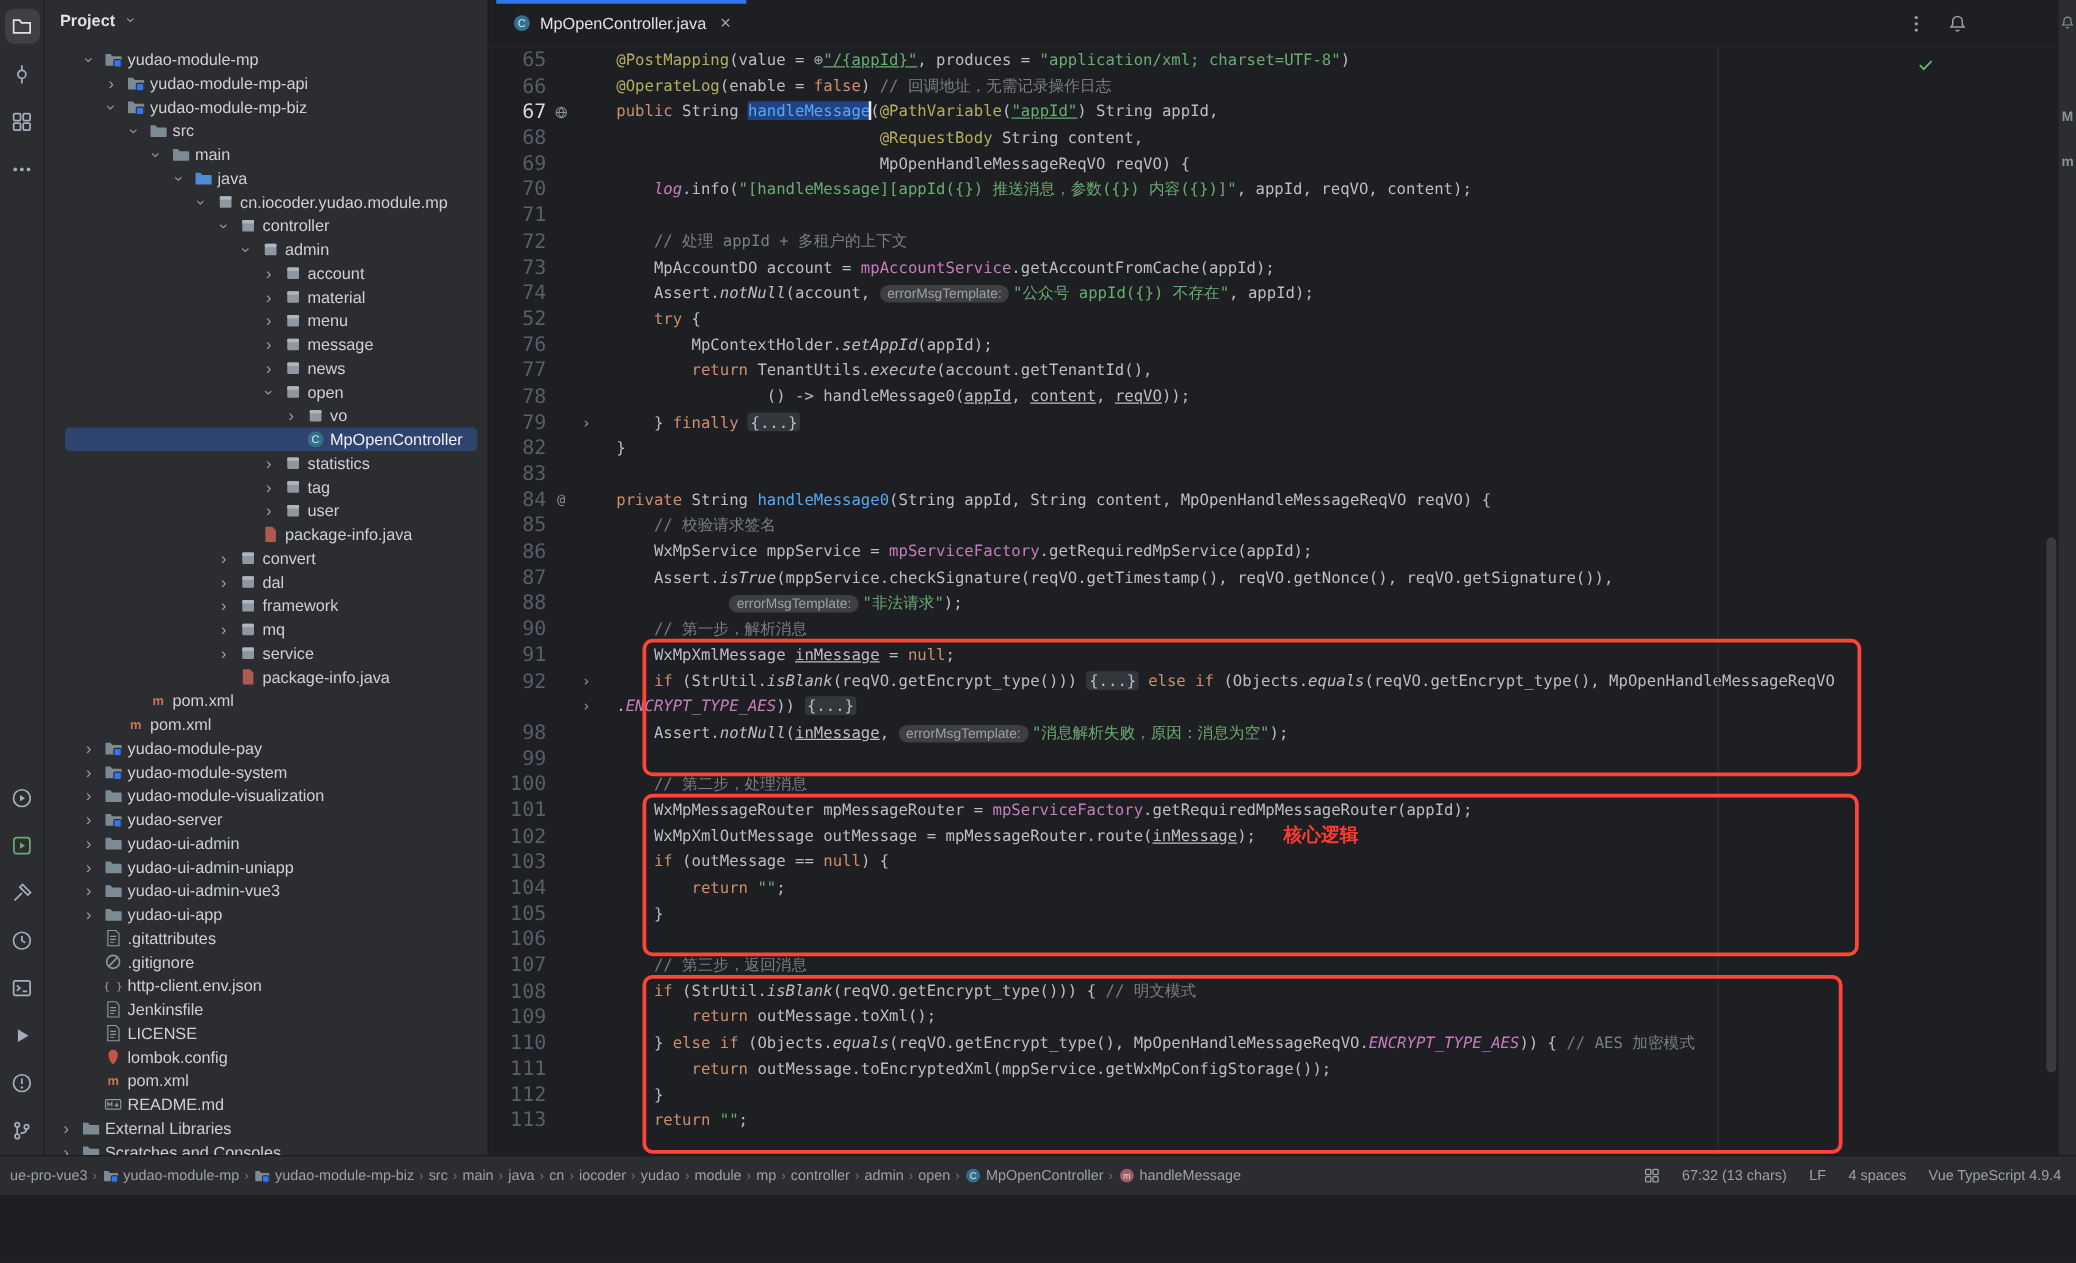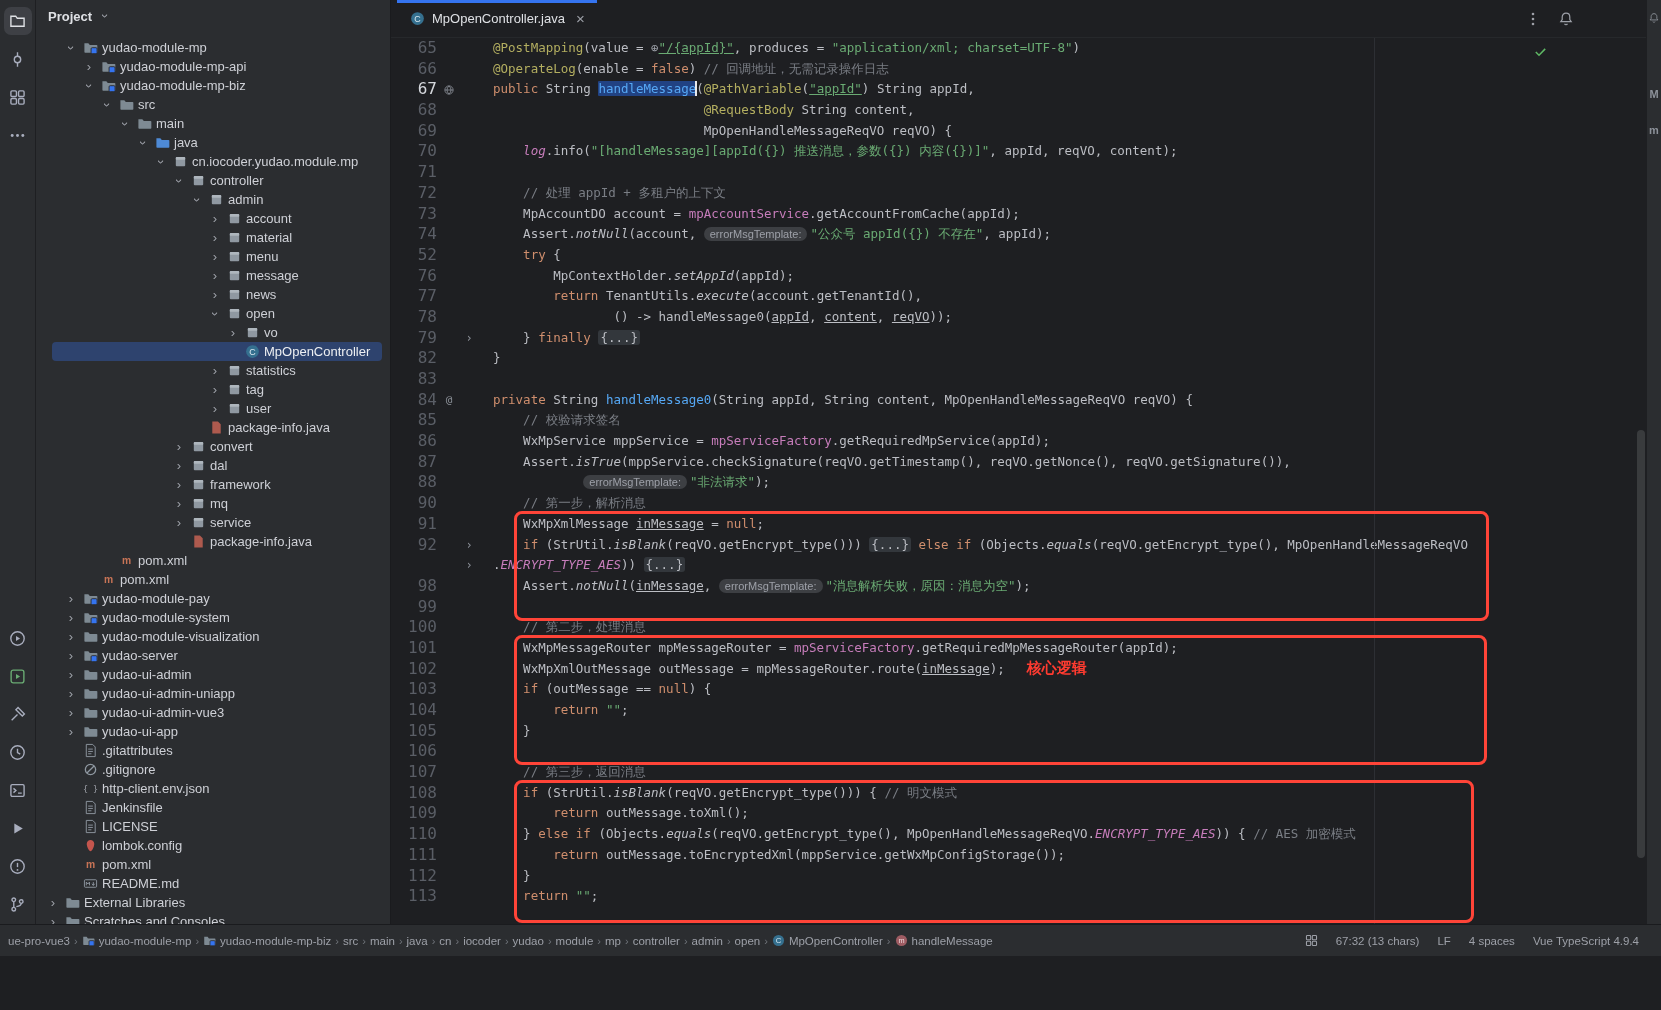--- a/index.html
+++ b/index.html
@@ -82,21 +82,21 @@
   .inspect svg{width:15px;height:15px}
   .sthumb{position:absolute;right:1px;top:392px;width:8px;height:428px;background:#5a5d60;opacity:.45;border-radius:4px}
 
   
   .rstripe{width:15px;flex:none;background:#2b2d30;border-left:1px solid #1e1f22;position:relative;color:#9DA0A8}
   .rs-item{position:absolute;left:0;right:0;text-align:center;font-size:11px;font-weight:700;color:#8C9199}
   .rs-item svg{width:12px;height:12px}
 
   
   .sbar{height:32px;flex:none;background:#2b2d30;border-top:1px solid #1a1b1e;display:flex;align-items:center;
-        padding:0 18px 0 8px;font-size:11.5px;color:#9DA0A8;overflow:hidden}
+        padding:0 8px 0 8px;font-size:11.5px;color:#9DA0A8;overflow:hidden}
   .crumbs{display:flex;align-items:center;flex:1;min-width:0;white-space:nowrap;overflow:hidden}
   .crumb{display:inline-flex;align-items:center;gap:4px}
   .crumb-sep{color:#6F737A;margin:0 4px;font-size:11px}
   .cicon{display:inline-flex}
   .cicon svg{width:13px;height:13px}
   .swidgets{display:flex;align-items:center;gap:18px;flex:none;padding:0 4px 0 14px}
   .sw-ico{display:inline-flex;color:#9DA0A8}
   .sw-ico svg{width:13px;height:13px}
   .filler{flex:1;background:#1e1f22}
 </style>

